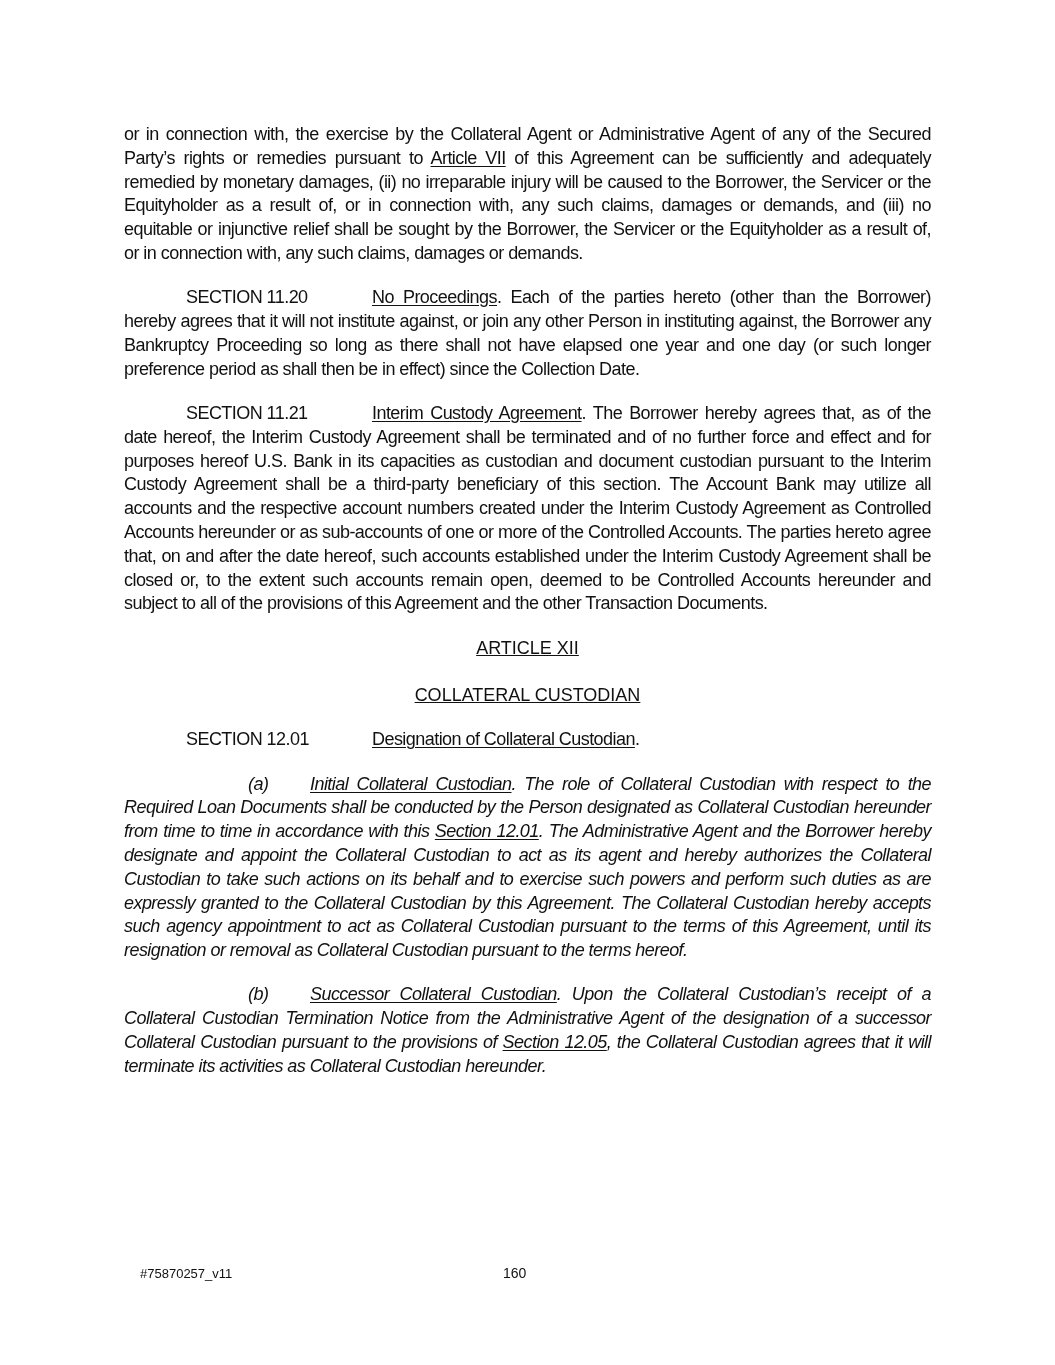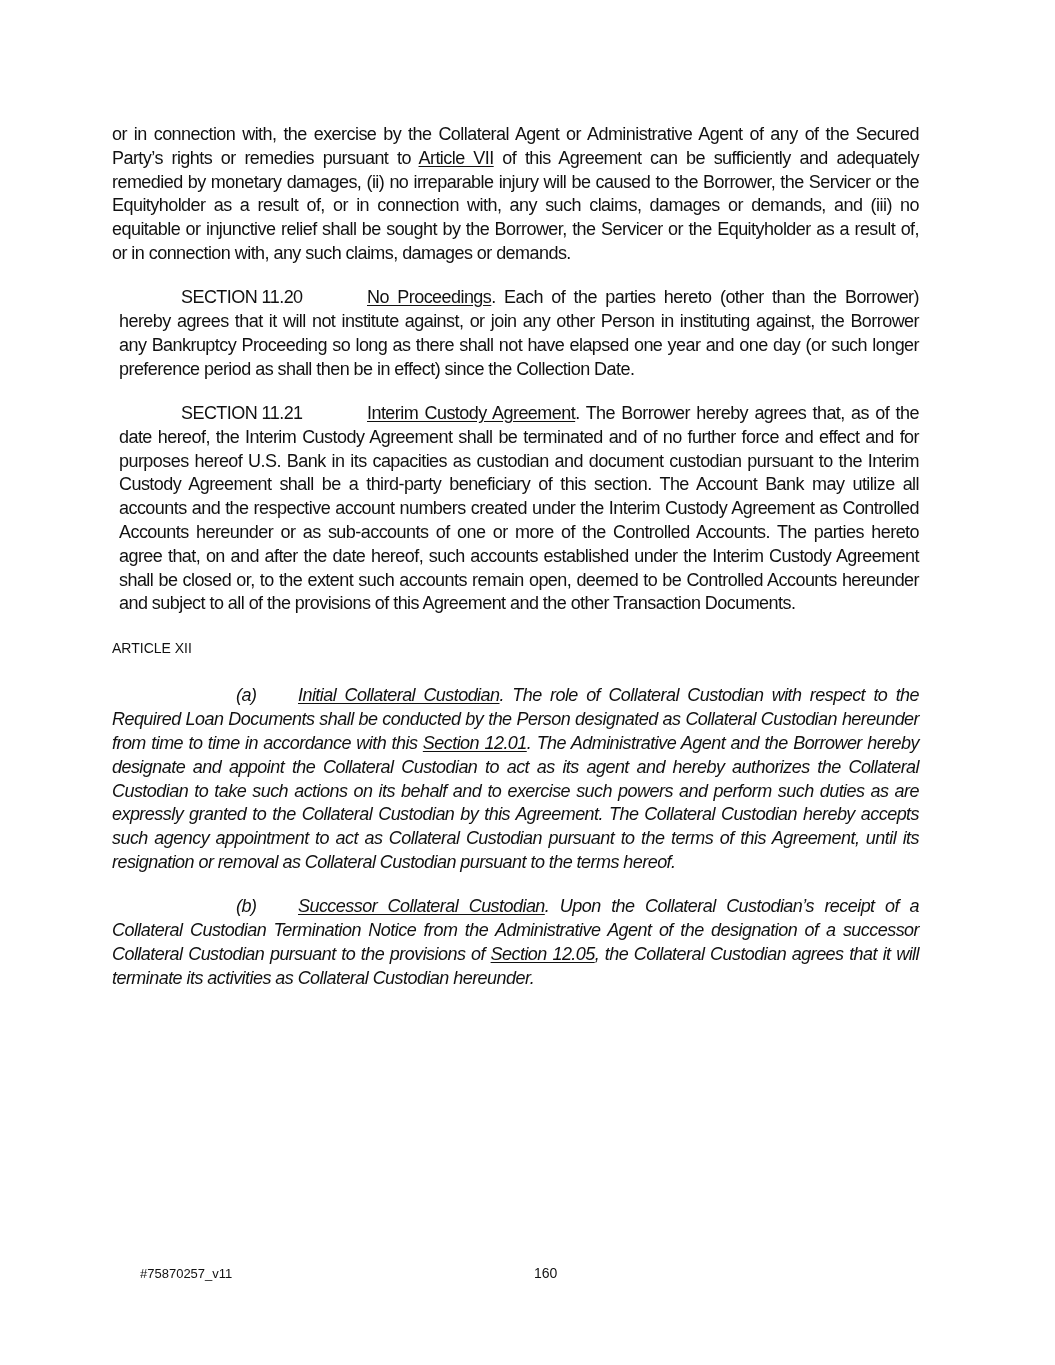--- a/index.html
+++ b/index.html
@@ -10,87 +10,91 @@
     body {
       width: 1055px;
       height: 1365px;
       position: relative;
       overflow: hidden;
       color: #111111;
       font-family: "Liberation Sans", sans-serif;
     }
     .page {
       position: absolute;
-      left: 112px;
+      left: 124px;
       top: 123px;
       width: 807px;
     }
     .para {
       font-family: "Liberation Sans", sans-serif;
       font-size: 18px;
       line-height: 23.8px;
       text-align: justify;
       letter-spacing: -0.55px;
       word-spacing: 0px;
       margin: 0 0 20.5px 0;
       transform: scaleX(1);
     }
-    .indent-sec { text-indent: 62px; margin-left: 7px; }
+    .indent-sec { text-indent: 62px; }
     .indent-sub { text-indent: 124px; font-style: italic; }
     .sec-num {
       display: inline-block;
       width: 186px;
       text-indent: 0;
     }
     .sub-num {
       display: inline-block;
       width: 62px;
       text-indent: 0;
     }
     .u { text-decoration: underline; text-underline-offset: 2px; }
     .heading {
-      font-size: 14px;
+      text-align: center;
+      font-size: 18px;
       line-height: 23.8px;
       letter-spacing: 0px;
       margin: 0 0 24px 0;
+      text-decoration: underline;
     }
     .sec-line {
       font-size: 18px;
       line-height: 23.8px;
       letter-spacing: -0.55px;
       margin: 0 0 20.5px 0;
       padding-left: 62px;
     }
     .footer-id {
       position: absolute;
       left: 140px;
       top: 1266px;
       font-size: 13px;
       letter-spacing: 0px;
     }
     .footer-page {
       position: absolute;
-      left: 534px;
+      left: 503px;
       top: 1265px;
       font-size: 14px;
     }
   </style>
 </head>
 <body>
 
 <div class="page">
 
   <p class="para"><span>or in connection with, the exercise by the Collateral Agent or Administrative Agent of any of the Secured Party’s rights or remedies pursuant to </span><span class="u">Article VII</span><span> of this Agreement can be sufficiently and adequately remedied by monetary damages, (ii) no irreparable injury will be caused to the Borrower, the Servicer or the Equityholder as a result of, or in connection with, any such claims, damages or demands, and (iii) no equitable or injunctive relief shall be sought by the Borrower, the Servicer or the Equityholder as a result of, or in connection with, any such claims, damages or demands.</span></p>
 
   <p class="para indent-sec"><span class="sec-num">SECTION 11.20</span><span class="u">No Proceedings</span><span>.  Each of the parties hereto (other than the Borrower) hereby agrees that it will not institute against, or join any other Person in instituting against, the Borrower any Bankruptcy Proceeding so long as there shall not have elapsed one year and one day (or such longer preference period as shall then be in effect) since the Collection Date.</span></p>
 
   <p class="para indent-sec"><span class="sec-num">SECTION 11.21</span><span class="u">Interim Custody Agreement</span><span>.  The Borrower hereby agrees that, as of the date hereof, the Interim Custody Agreement shall be terminated and of no further force and effect and for purposes hereof U.S. Bank in its capacities as custodian and document custodian pursuant to the Interim Custody Agreement shall be a third-party beneficiary of this section.  The Account Bank may utilize all accounts and the respective account numbers created under the Interim Custody Agreement as Controlled Accounts hereunder or as sub-accounts of one or more of the Controlled Accounts.  The parties hereto agree that, on and after the date hereof, such accounts established under the Interim Custody Agreement shall be closed or, to the extent such accounts remain open, deemed to be Controlled Accounts hereunder and subject to all of the provisions of this Agreement and the other Transaction Documents.</span></p>
 
   <div class="heading">ARTICLE XII</div>
+  <div class="heading" style="margin-bottom:20px;">COLLATERAL CUSTODIAN</div>
 
+  <div class="sec-line"><span class="sec-num">SECTION 12.01</span><span class="u">Designation of Collateral Custodian</span><span>.</span></div>
 
   <p class="para indent-sub"><span class="sub-num">(a)</span><span class="u">Initial Collateral Custodian</span><span>.  The role of Collateral Custodian with respect to the Required Loan Documents shall be conducted by the Person designated as Collateral Custodian hereunder from time to time in accordance with this </span><span class="u">Section 12.01</span><span>.  The Administrative Agent and the Borrower hereby designate and appoint the Collateral Custodian to act as its agent and hereby authorizes the Collateral Custodian to take such actions on its behalf and to exercise such powers and perform such duties as are expressly granted to the Collateral Custodian by this Agreement.  The Collateral Custodian hereby accepts such agency appointment to act as Collateral Custodian pursuant to the terms of this Agreement, until its resignation or removal as Collateral Custodian pursuant to the terms hereof.</span></p>
 
   <p class="para indent-sub"><span class="sub-num">(b)</span><span class="u">Successor Collateral Custodian</span><span>.  Upon the Collateral Custodian’s receipt of a Collateral Custodian Termination Notice from the Administrative Agent of the designation of a successor Collateral Custodian pursuant to the provisions of </span><span class="u">Section 12.05</span><span>, the Collateral Custodian agrees that it will terminate its activities as Collateral Custodian hereunder.</span></p>
 
 
 </div>
 
 <div class="footer-id">#75870257_v11</div>
 <div class="footer-page">160</div>

